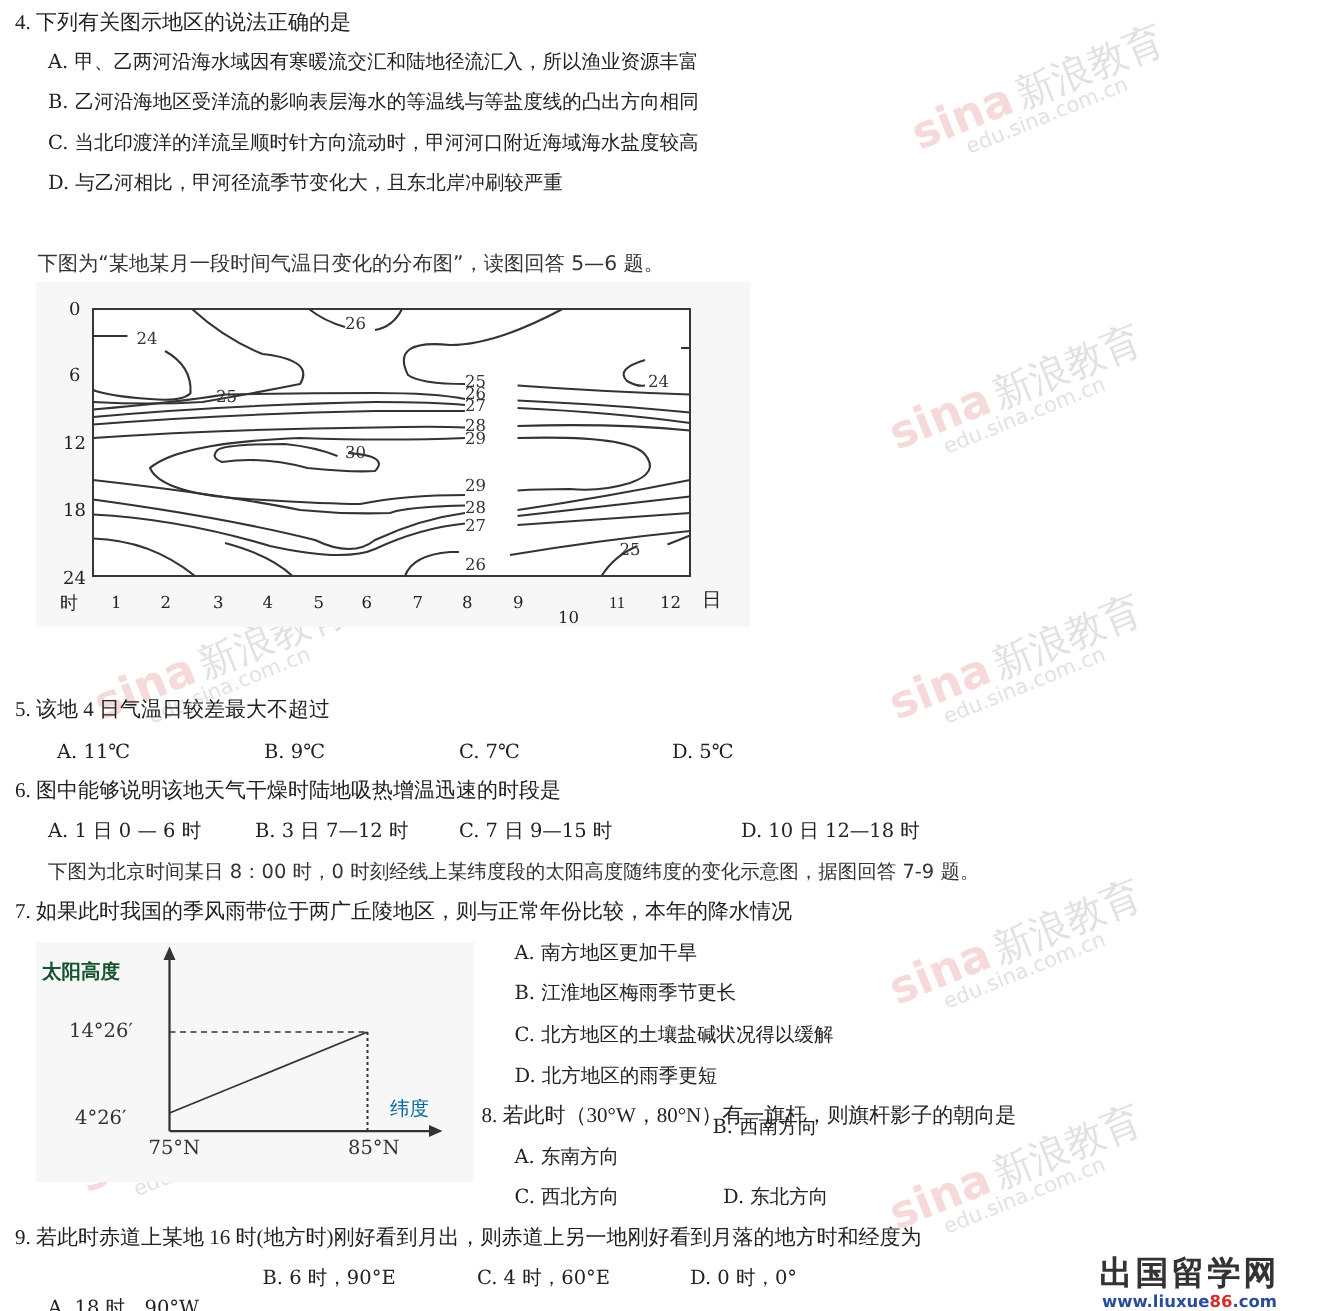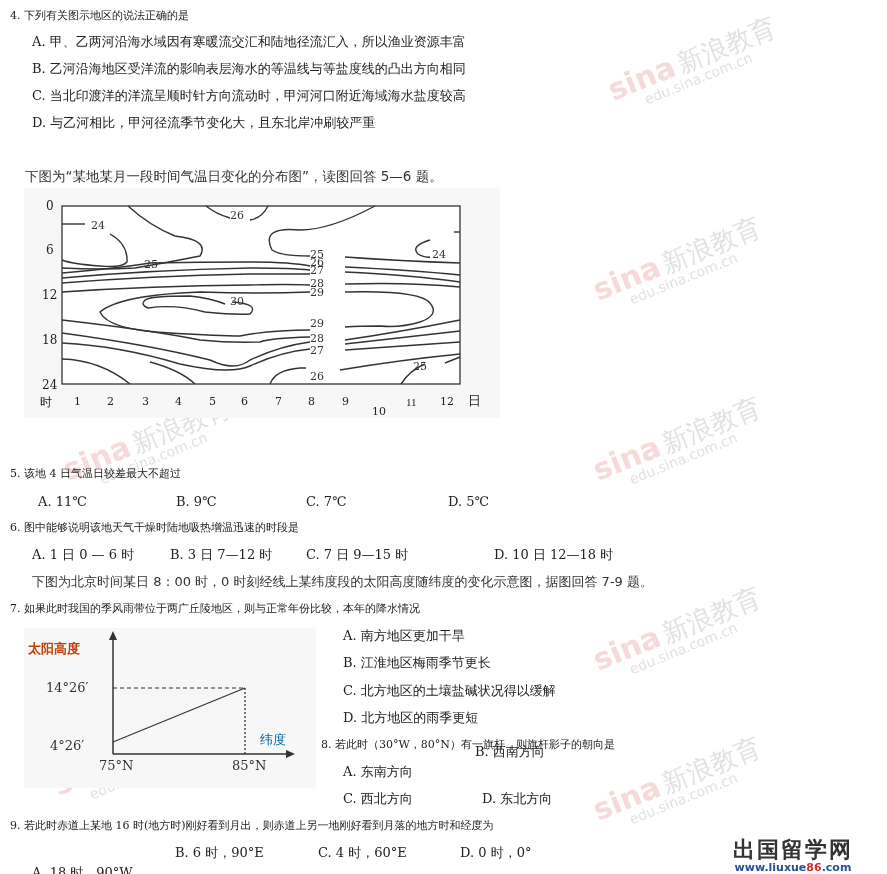--- a/index.html
+++ b/index.html
@@ -1,20 +1,20 @@
 <!DOCTYPE html>
 <html><head>
 <meta charset="utf-8">
 <style>
   html,body{margin:0;padding:0;background:#ffffff;}
   body{width:887px;height:874px;position:relative;overflow:hidden;
        font-family:"DejaVu Sans","Liberation Sans",sans-serif;color:#222;}
   .t{position:absolute;white-space:nowrap;font-size:13px;line-height:16px;}
   .serif{font-family:"DejaVu Serif","Liberation Serif",serif;}
-  .q{font-size:11px;}
+  .q{font-size:14px;font-family:Liberation Serif, serif;}
   .opt{font-size:13px;}
   .intro{font-size:13.5px;color:#333;}
   .fig{position:absolute;background:#f7f7f7;}
   .wm{position:absolute;color:rgba(200,200,200,0.55);pointer-events:none;transform:rotate(-22deg);
       font-family:"DejaVu Sans",sans-serif;}
   .wm .big{font-size:30px;font-weight:bold;color:rgba(235,170,170,0.45);}
   .wm .cn{font-size:26px;color:rgba(205,205,205,0.6);margin-left:4px;}
   .wm .url{display:block;font-size:14px;color:rgba(205,205,205,0.6);margin-left:30px;margin-top:-6px;}
   .logo{position:absolute;left:733px;top:838px;text-align:center;}
   .logo .l1{font-size:22px;font-weight:bold;color:#333;letter-spacing:2px;line-height:24px;}
@@ -171,21 +171,21 @@
     <g stroke="#333" fill="none" stroke-width="1.5">
       <line x1="113" y1="754" x2="113" y2="636"></line>
       <line x1="113" y1="754" x2="290" y2="754"></line>
       <line x1="113" y1="742" x2="245" y2="688" stroke-width="1.2"></line>
       <line x1="113" y1="688" x2="245" y2="688" stroke-dasharray="4,3" stroke-width="1"></line>
       <line x1="245" y1="688" x2="245" y2="754" stroke-dasharray="2,2" stroke-width="1.3"></line>
     </g>
     <polygon points="113,631 109,640 117,640" fill="#333"></polygon>
     <polygon points="295,754 286,750 286,758" fill="#333"></polygon>
   </svg>
-  <div class="t" style="left:4px;top:13px;font-size:13px;font-weight:bold;color:#c2410c;">太阳高度</div>
+  <div class="t" style="left:4px;top:13px;font-size:13px;font-weight:bold;color:#14532d;">太阳高度</div>
   <div class="t serif" style="left:22px;top:52px;font-size:13px;color:#333;">14°26′</div>
   <div class="t serif" style="left:26px;top:110px;font-size:13px;color:#333;">4°26′</div>
   <div class="t" style="left:236px;top:104px;font-size:13px;color:#0369a1;">纬度</div>
   <div class="t serif" style="left:75px;top:130px;font-size:13px;color:#333;">75°N</div>
   <div class="t serif" style="left:208px;top:130px;font-size:13px;color:#333;">85°N</div>
 </div>
 
 <div class="t opt serif" style="left:343px;top:628px;">A. 南方地区更加干旱</div>
 <div class="t opt serif" style="left:343px;top:655px;text-align:center;">B. 江淮地区梅雨季节更长</div>
 <div class="t opt serif" style="left:343px;top:683px;">C. 北方地区的土壤盐碱状况得以缓解</div>

